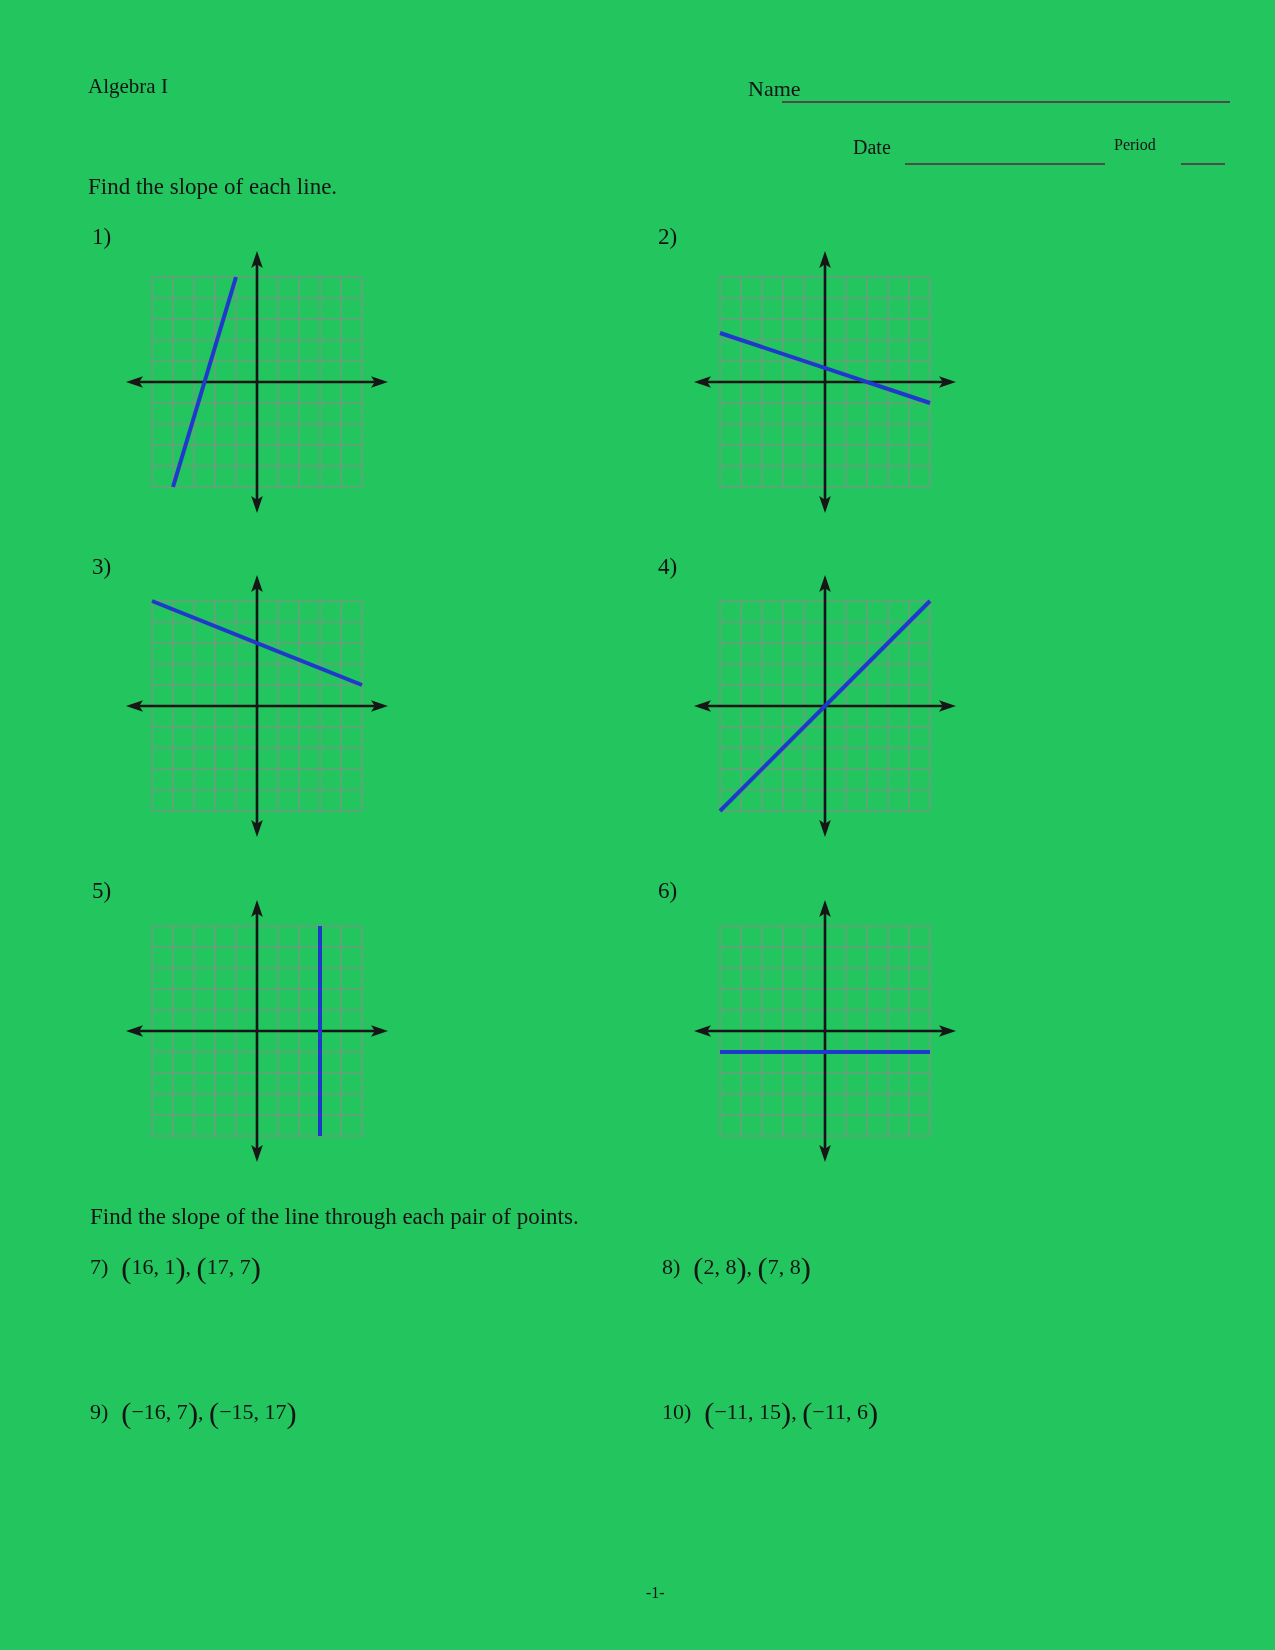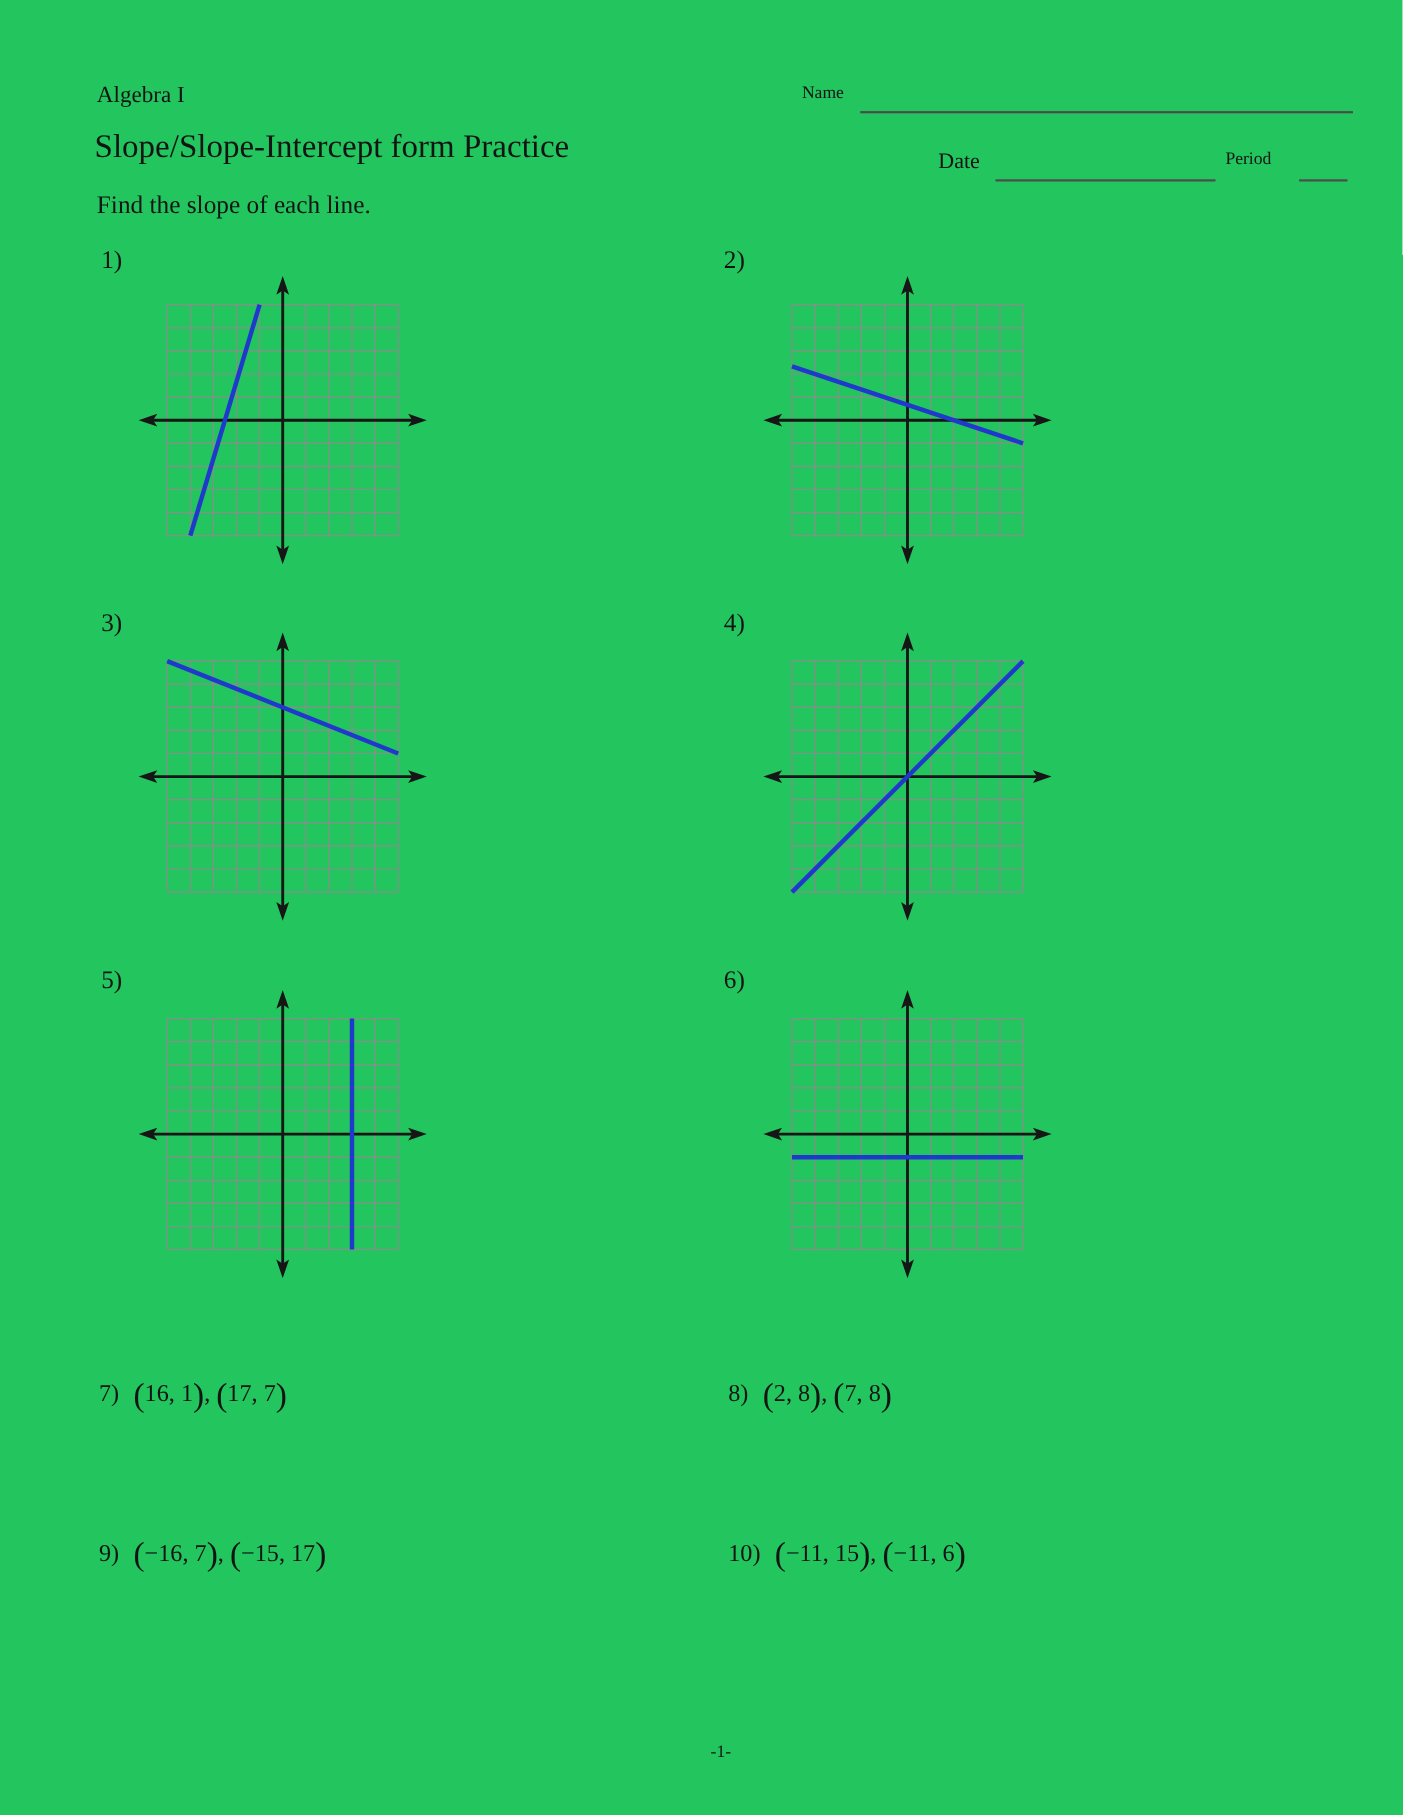--- a/index.html
+++ b/index.html
@@ -4,21 +4,21 @@
 <style>
   html,body { margin:0; padding:0; background:#ffffff; }
   .page {
     position:relative; width:1275px; height:1650px; background:#22c55e;
     font-family:"Liberation Serif", serif; color:#141414; overflow:hidden;
   }
   .abs { position:absolute; white-space:nowrap; }
 
   .course       { left:88px;  top:74px;  font-size:21px; }
   .title        { left:86px;  top:117px; font-size:30px; }
-  .name-label   { left:729px; top:76px;  font-size:16px; }
+  .name-label   { left:748px; top:76px;  font-size:22px; }
   .date-label   { left:853px; top:136px; font-size:20px; }
   .period-label { left:1114px;top:136px; font-size:16px; }
 
   .rule { position:absolute; border-top:2px solid #4c4c4c; height:0; }
   .name-line   { left:782px;  top:101px; width:448px; }
   .date-line   { left:905px;  top:163px; width:200px; }
   .period-line { left:1181px; top:163px; width:44px;  }
 
   .heading { font-size:23px; font-weight:normal; }
   .heading-1 { left:88px; top:174px; }
@@ -52,21 +52,20 @@
 </style>
 </head>
 <body>
 
 <div class="page">
 
   <div class="abs course">Algebra I</div>
   <div class="abs name-label">Name</div>
   <div class="rule name-line"></div>
 
-  <div class="abs title">Slope/Slope-Intercept form Practice</div>
   <div class="abs date-label">Date</div>
   <div class="rule date-line"></div>
   <div class="abs period-label">Period</div>
   <div class="rule period-line"></div>
 
   <div class="abs heading heading-1">Find the slope of each line.</div>
 
   <div class="abs graph-label gl-1">1)</div>
   <div class="abs graph-label gl-2">2)</div>
   <div class="abs graph-label gl-3">3)</div>
@@ -128,20 +127,21 @@
         <path d="M30 30L30 240M30 30L240 30M51 30L51 240M30 51L240 51M72 30L72 240M30 72L240 72M93 30L93 240M30 93L240 93M114 30L114 240M30 114L240 114M135 30L135 240M30 135L240 135M156 30L156 240M30 156L240 156M177 30L177 240M30 177L240 177M198 30L198 240M30 198L240 198M219 30L219 240M30 219L240 219M240 30L240 240M30 240L240 240" stroke="#8c8c8c" stroke-width="1.1" fill="none"></path>
         <path d="M16 135L254 135" stroke="#161616" stroke-width="2.6" fill="none"></path>
         <path d="M135 16L135 254" stroke="#161616" stroke-width="2.6" fill="none"></path>
         <polygon points="266,135 249,129.2 252.8,135 249,140.8" fill="#161616"></polygon>
         <polygon points="4,135 21,129.2 17.2,135 21,140.8" fill="#161616"></polygon>
         <polygon points="135,4 129.2,21 135,17.2 140.8,21" fill="#161616"></polygon>
         <polygon points="135,266 129.2,249 135,252.8 140.8,249" fill="#161616"></polygon>
         <path d="M30 156L240 156" stroke="#2038cc" stroke-width="4" fill="none"></path>
       </svg></div>
 
+  <div class="abs heading heading-2">Find the slope of the line through each pair of points.</div>
 
   <div class="abs problem pr-7">
     <span class="p-label">7)</span><span class="pts"><span class="pn">(</span>16, 1<span class="pn">)</span>, <span class="pn">(</span>17, 7<span class="pn">)</span></span>
   </div>
   <div class="abs problem pr-8">
     <span class="p-label">8)</span><span class="pts"><span class="pn">(</span>2, 8<span class="pn">)</span>, <span class="pn">(</span>7, 8<span class="pn">)</span></span>
   </div>
   <div class="abs problem pr-9">
     <span class="p-label">9)</span><span class="pts"><span class="pn">(</span>−16, 7<span class="pn">)</span>, <span class="pn">(</span>−15, 17<span class="pn">)</span></span>
   </div>

